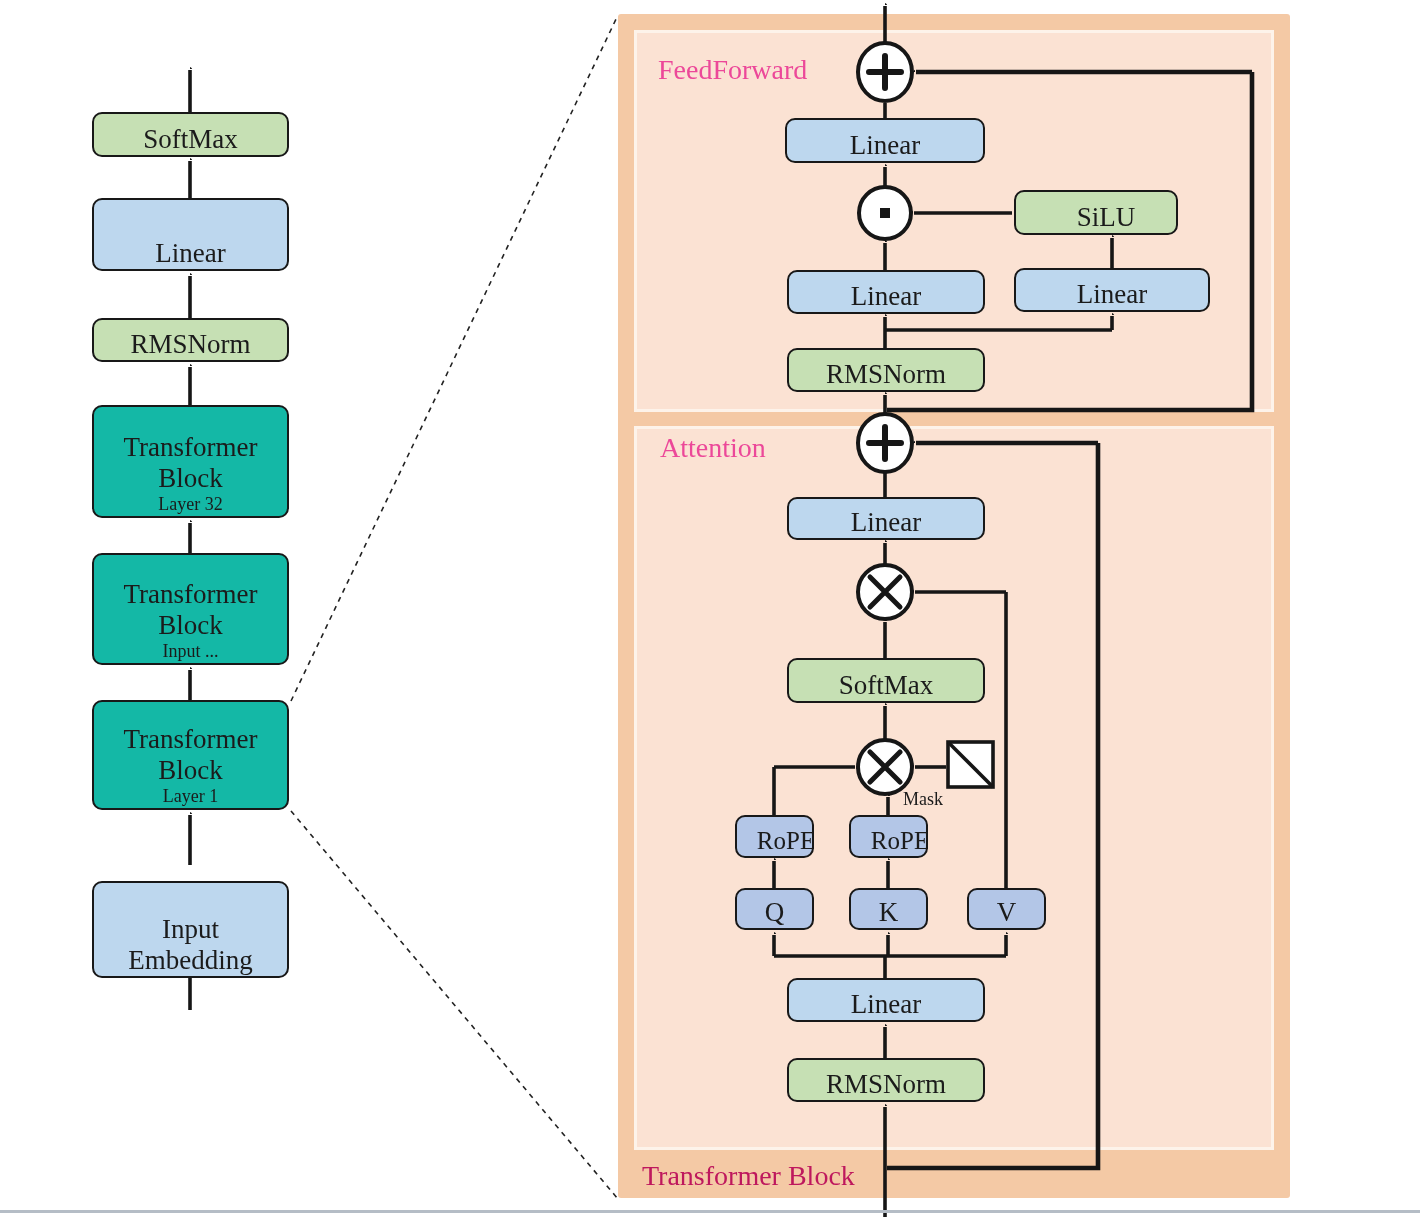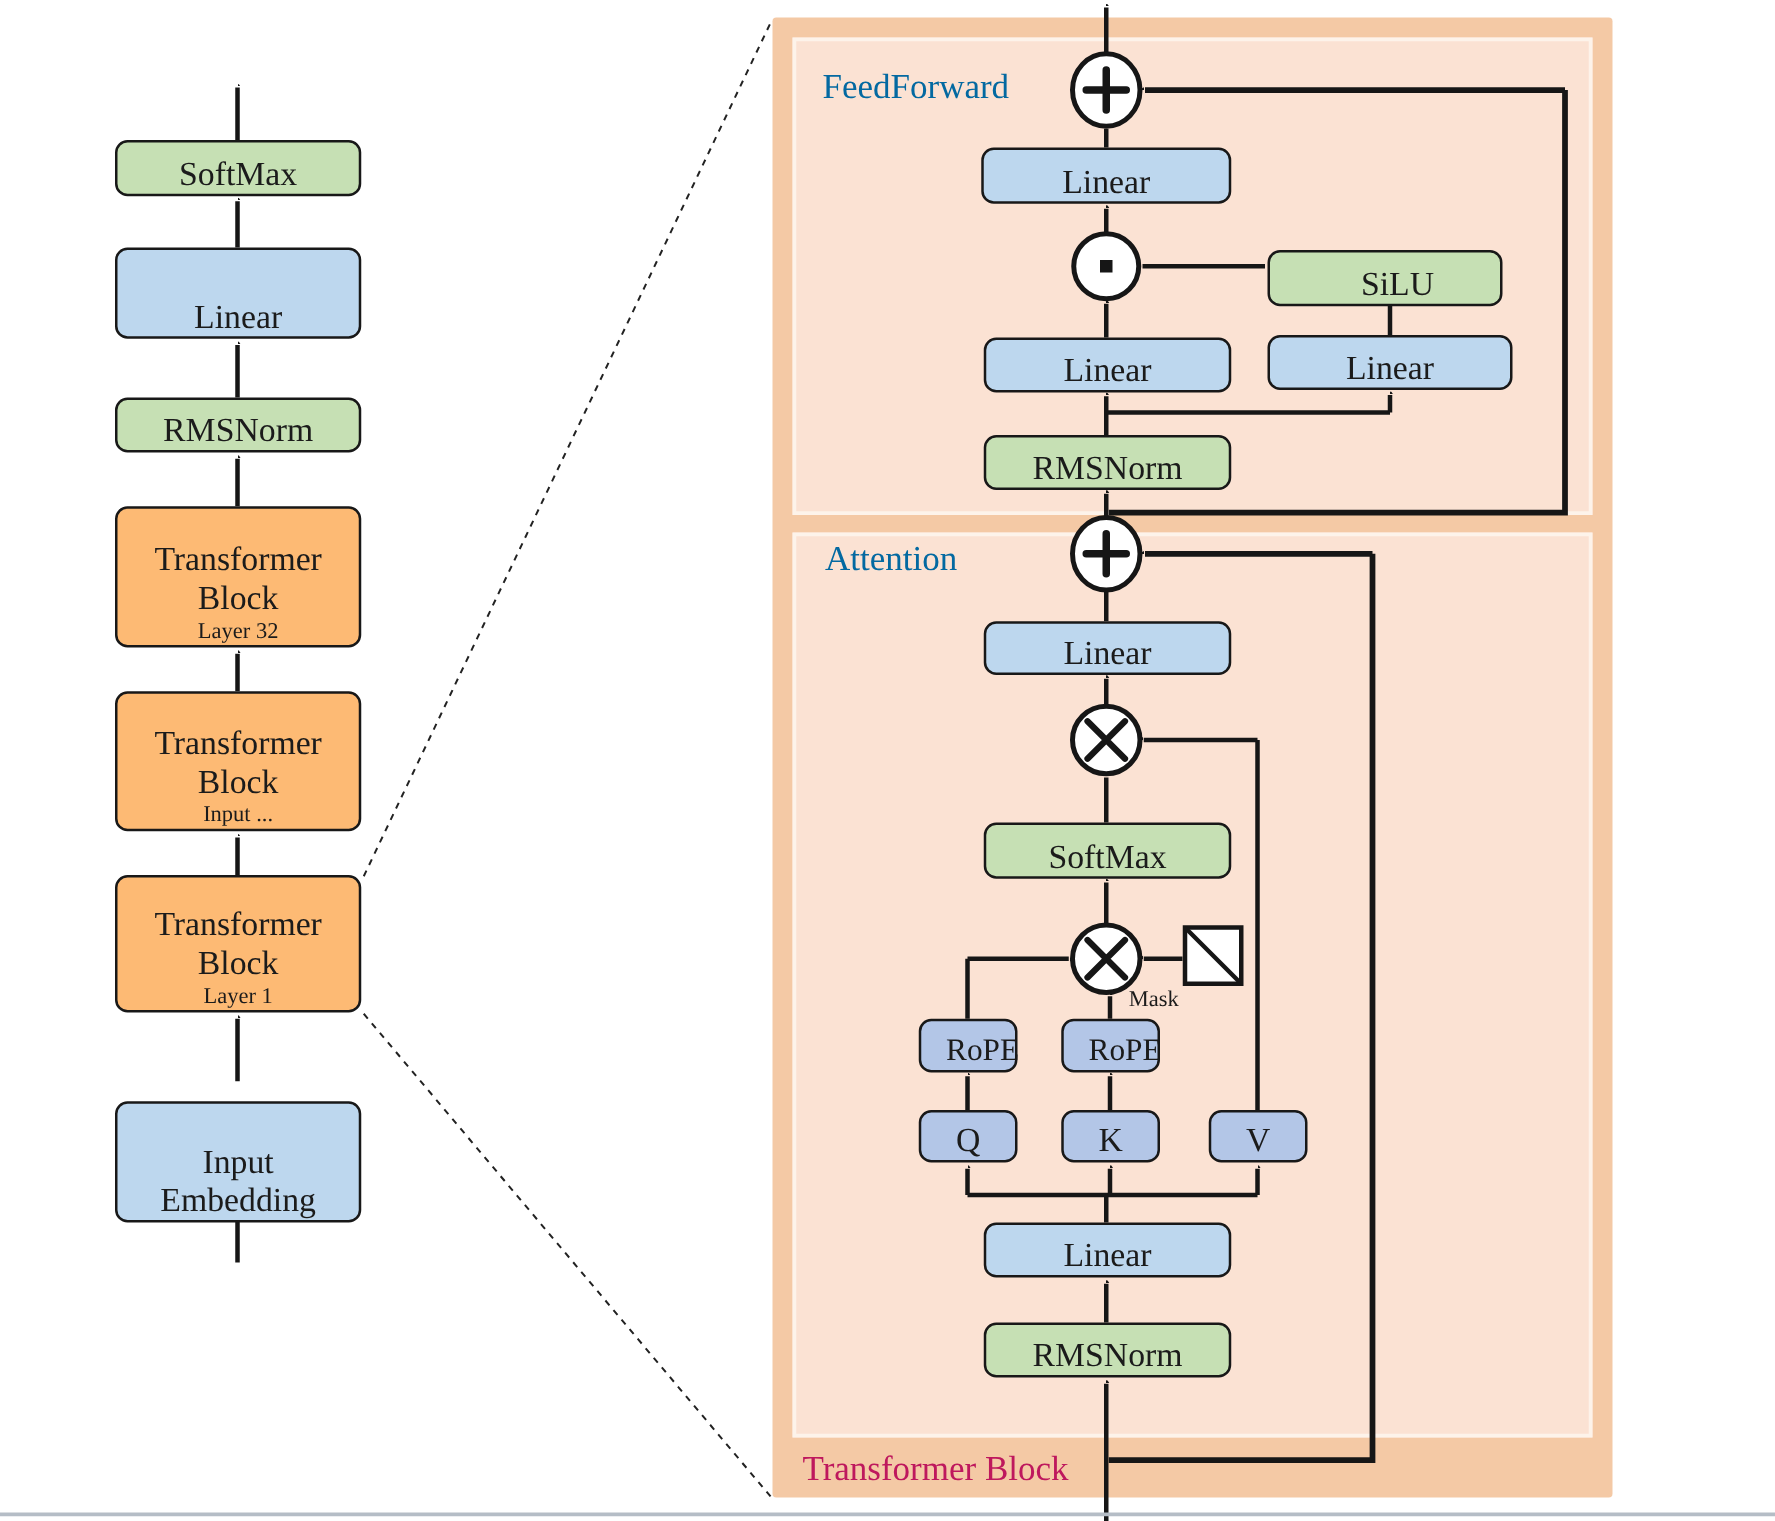--- a/index.html
+++ b/index.html
@@ -8,44 +8,44 @@
     font-family:"Liberation Serif","DejaVu Serif",serif;color:#1b1b1b;overflow:hidden;
   }
   .stage *{box-sizing:border-box;}
   
   .panel-outer{position:absolute;left:618px;top:14px;width:672px;height:1184px;
     background:#f4c9a5;border-radius:3px;}
   .panel-inner{position:absolute;background:#fbe2d3;border:3px solid #fdf3ea;}
   .panel-inner.ff{left:634px;top:30px;width:640px;height:382px;}
   .panel-inner.att{left:634px;top:426px;width:640px;height:724px;}
   .panel-title{position:absolute;left:642px;top:1160px;font-size:28px;color:#be185d;}
-  .section-label{position:absolute;font-size:28px;color:#0369a1;}
+  .section-label{position:absolute;font-size:28px;color:#ec4899;}
   .ff-label{left:658px;top:54px;}
   .att-label{left:660px;top:432px;}
   
   .node{position:absolute;display:flex;flex-direction:column;align-items:center;
     justify-content:flex-end;border:2.5px solid #181818;border-radius:10px;
     font-size:27px;line-height:1.15;text-align:center;}
   .green{background:#c6e0b4;}
   .blue{background:#bdd7ee;}
   .blue2{background:#b3c6e7;}
-  .orange{background:#fdba74;border-radius:10px;}
+  .orange{background:#14b8a6;border-radius:10px;}
   .sub{font-size:18px;line-height:1.2;}
   .rope{font-size:25px;padding-left:23px;}
   
   .lc-softmax{left:92px;top:112px;width:197px;height:45px;}
   .lc-linear{left:92px;top:198px;width:197px;height:73px;}
   .lc-rmsnorm{left:92px;top:318px;width:197px;height:44px;}
   .lc-tb32{left:92px;top:405px;width:197px;height:113px;}
   .lc-tbmid{left:92px;top:553px;width:197px;height:112px;}
   .lc-tb1{left:92px;top:700px;width:197px;height:110px;}
   .lc-embed{left:92px;top:865px;width:197px;height:97px;margin-top:16px;}
   
   .ff-linear-out{left:785px;top:118px;width:200px;height:45px;}
-  .ff-silu{left:1014px;top:200px;width:188px;height:45px;padding-left:20px;}
+  .ff-silu{left:1014px;top:190px;width:164px;height:45px;padding-left:20px;}
   .ff-linear-gate{left:787px;top:270px;width:198px;height:44px;}
   .ff-linear-up{left:1014px;top:268px;width:196px;height:44px;}
   .ff-rmsnorm{left:787px;top:348px;width:198px;height:44px;}
   
   .at-linear-out{left:787px;top:497px;width:198px;height:43px;}
   .at-softmax{left:787px;top:658px;width:198px;height:45px;}
   .at-rope-q{left:735px;top:815px;width:79px;height:43px;}
   .at-rope-k{left:849px;top:815px;width:79px;height:43px;}
   .at-q{left:735px;top:888px;width:79px;height:42px;}
   .at-k{left:849px;top:888px;width:79px;height:42px;}

